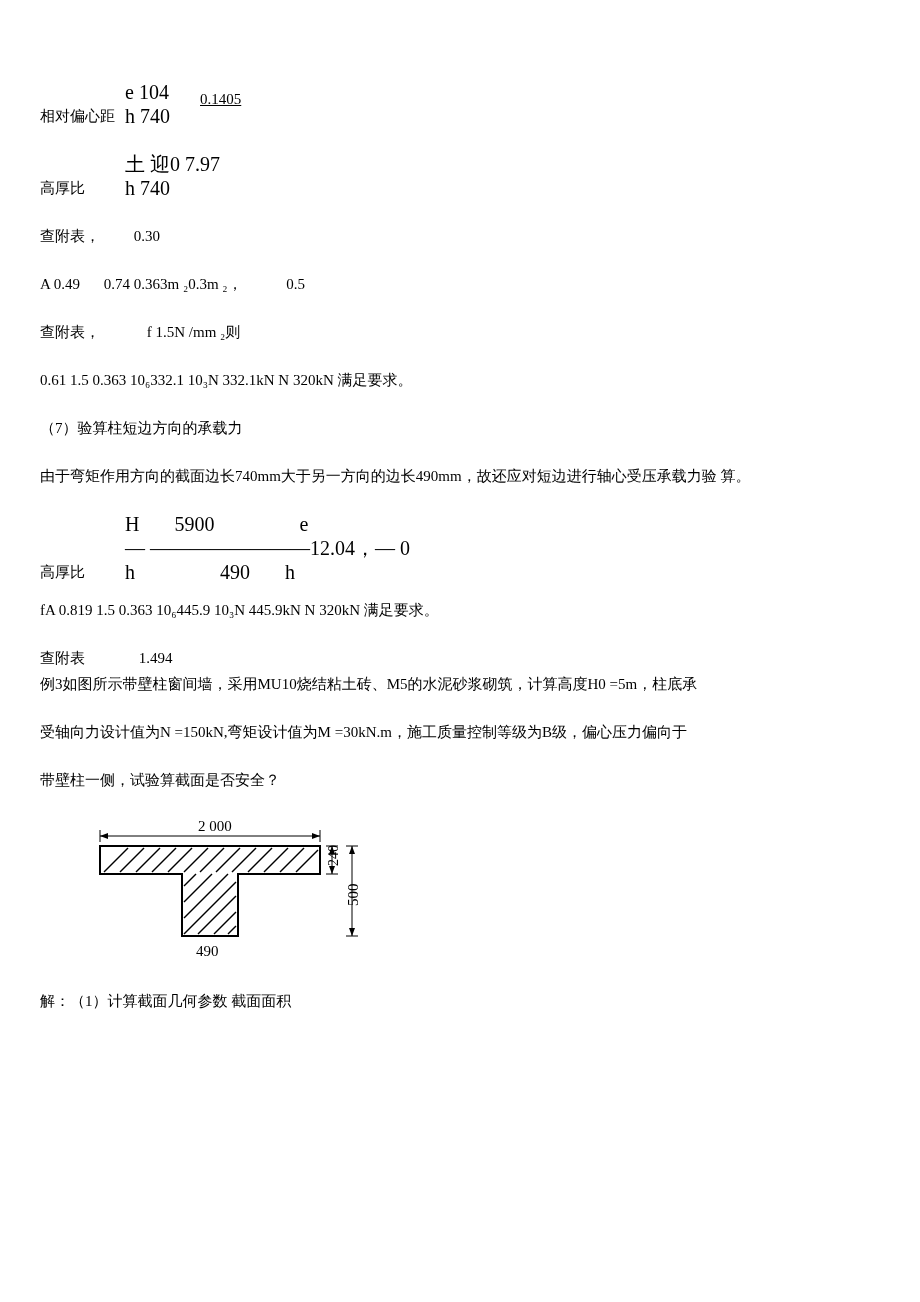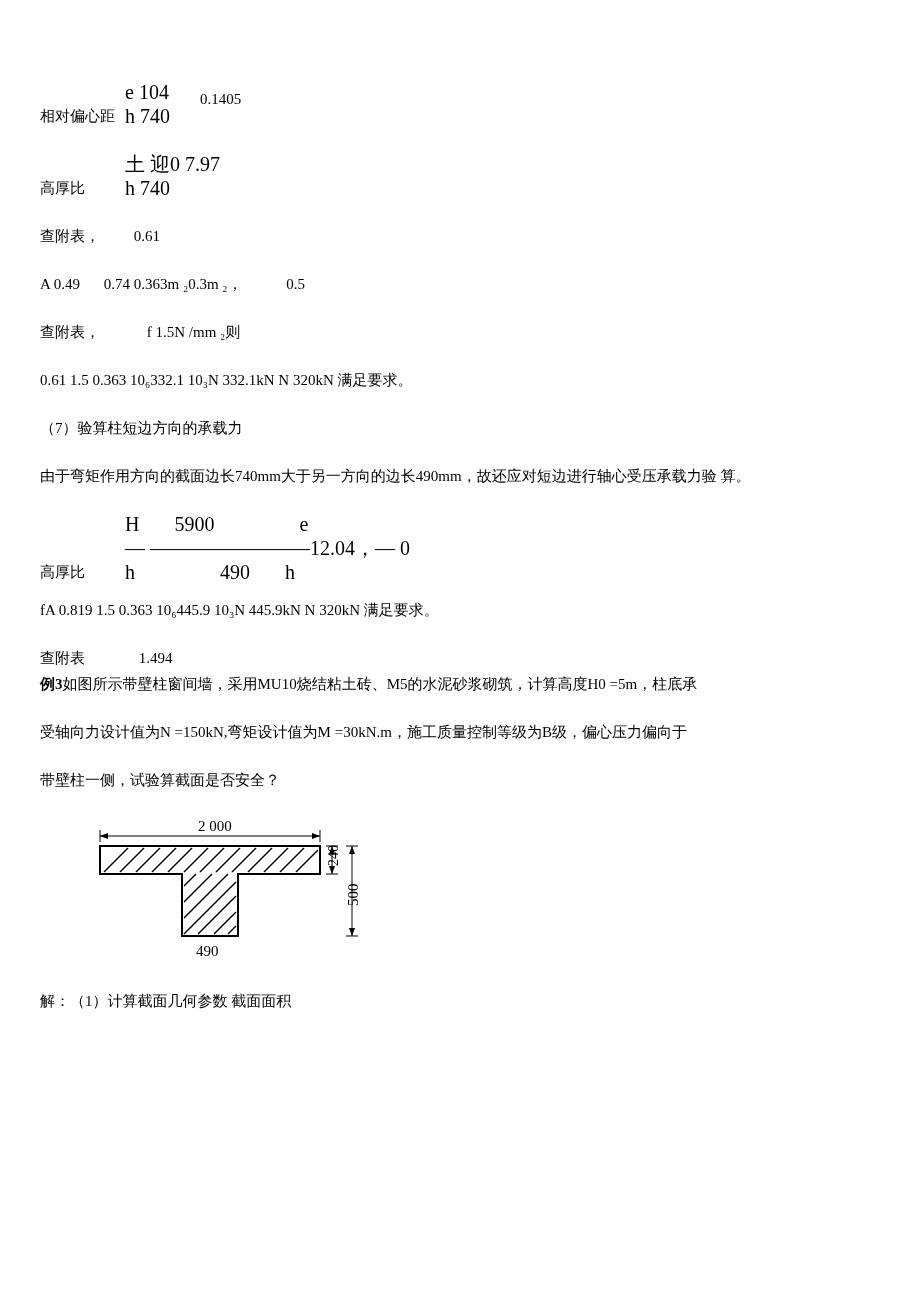--- a/index.html
+++ b/index.html
@@ -35,46 +35,46 @@
     margin-left: 30px;
     line-height: 1.2;
   }
   .para {
     margin-bottom: 24px;
   }
   .diagram {
     margin: 10px 0 6px 30px;
   }
   .bold {
-    font-weight: bold;
+    font-weight: normal;
   }
 </style>
 </head>
 <body>
 
 <div class="row">
   <span class="label">相对偏心距</span>
   <span class="frac-block">
     <span class="frac-top">e 104</span>
     <span class="frac-bot">h 740</span>
   </span>
-  <span class="result" style="position:relative; top:-20px;">0.1405</span>
+  <span class="result" style="position:relative; top:-20px;text-decoration:underline;">0.1405</span>
 </div>
 
 <div class="row">
   <span class="label">高厚比</span>
   <span class="frac-block" style="margin-left:30px;">
     <span class="frac-top">土 迎0 7.97</span>
     <span class="frac-bot">h 740</span>
   </span>
 </div>
 
 <div class="para">
   <span>查附表，</span>
-  <span style="margin-left:30px;">0.61</span>
+  <span style="margin-left:30px;">0.30</span>
 </div>
 
 <div class="para">
   <span>A 0.49</span>
   <span style="margin-left:20px;">0.74 0.363m ₂0.3m ₂，</span>
   <span style="margin-left:40px;">0.5</span>
 </div>
 
 <div class="para">
   <span>查附表，</span>

